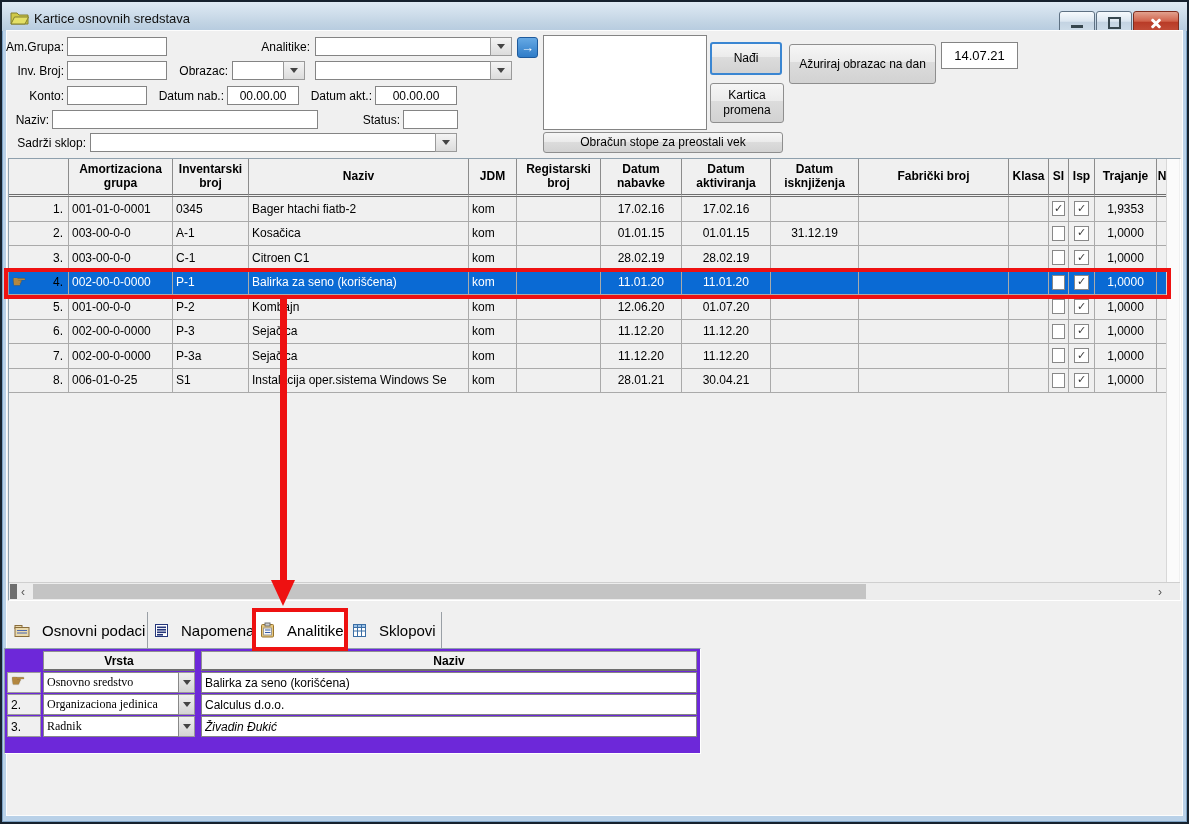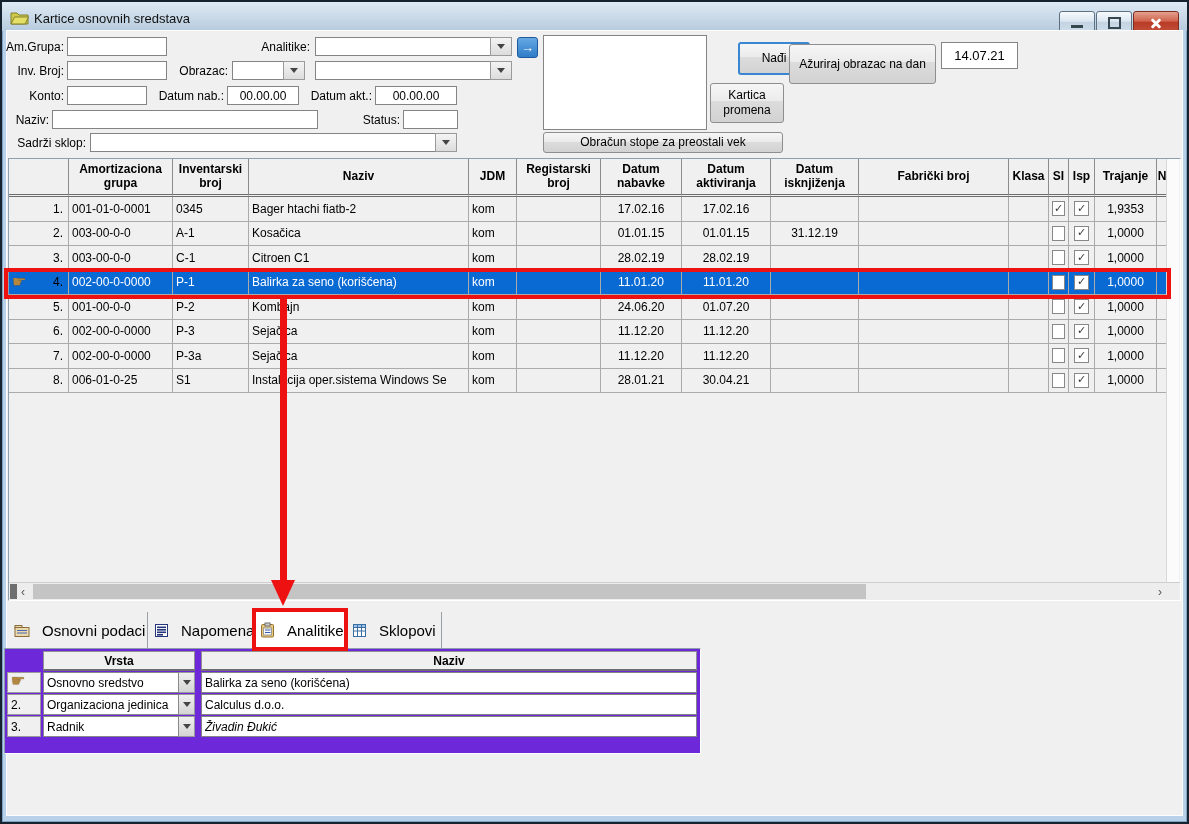--- a/index.html
+++ b/index.html
@@ -29,21 +29,21 @@
   .tb.center{text-align:center;}
   .combo{position:absolute;display:flex;box-sizing:border-box;}
   .cfield{flex:1;background:#fff;border:1px solid #848484;border-right:none;}
   .cbtn{width:20px;background:linear-gradient(#f4f4f4,#dcdcdc);border:1px solid #9a9a9a;
         display:flex;align-items:center;justify-content:center;}
   .tri{width:0;height:0;border-left:4px solid transparent;border-right:4px solid transparent;border-top:5px solid #444;}
   .btn{position:absolute;background:linear-gradient(#f6f6f6,#ebebeb 45%,#dcdcdc 46%,#d2d2d2);
        border:1px solid #8e8e8e;border-radius:3px;font-family:"Liberation Sans",sans-serif;
        font-size:12px;color:#000;display:flex;align-items:center;justify-content:center;
        text-align:center;box-sizing:border-box;line-height:1.25;}
-  .btn.default{border:2px solid #3a86d2;margin-left:28px;}
+  .btn.default{border:2px solid #3a86d2;}
   .bluebtn{background:linear-gradient(#66a9e4,#2f7cc8);border:1px solid #1e5a9c;border-radius:3px;
            color:#fff;font-weight:bold;font-size:13px;display:flex;align-items:center;justify-content:center;}
   .listbox{background:#fff;border:1px solid #848484;}
   
   .tablepanel{left:8px;top:158px;width:1173px;height:443px;background:#f0f0f0;
               border:1px solid #8fa0ad;border-right-color:#fff;border-bottom-color:#fff;
               overflow:hidden;box-sizing:border-box;}
   #main-grid{display:grid;grid-template-rows:38px repeat(8,24.5px);width:1166px;}
   .hc{border-right:1px solid #8c8c8c;border-bottom:3px double #6e6e6e;display:flex;align-items:center;
       justify-content:center;text-align:center;font-weight:bold;font-size:12px;line-height:1.1;
@@ -70,21 +70,21 @@
        border-right:1px solid #9aa0a6;box-sizing:border-box;overflow:hidden;white-space:nowrap;}
   .tab.active{background:#fff;}
   .tabicon{display:inline-flex;}
   
   .subpanel{left:4px;top:648px;width:697px;height:106px;background:#6d28d9;
             border:1px solid #8fa0ad;border-right-color:#fff;border-bottom-color:#fff;box-sizing:border-box;}
   .shc{position:absolute;background:#f0f0f0;border:1px solid #909090;border-bottom:2px solid #6e6e6e;
        font-weight:bold;font-size:12px;display:flex;align-items:center;justify-content:center;box-sizing:border-box;}
   .rowlabel{position:absolute;background:#f0f0f0;border:1px solid #9a9a9a;font-size:12px;
             display:flex;align-items:center;padding-left:3px;box-sizing:border-box;position:absolute;}
-  .minicombo{position:absolute;display:flex;box-sizing:border-box;}
+  .minicombo{position:absolute;display:flex;box-sizing:border-box;font-family:Liberation Serif, serif;}
   .minifield{flex:1;background:#fff;border:1px solid #888;font-size:12px;padding:0 3px;
              display:flex;align-items:center;overflow:hidden;white-space:nowrap;}
   .minibtn{width:15px;background:linear-gradient(#f0f0f0,#d4d4d4);border:1px solid #999;border-left:none;
            display:flex;align-items:center;justify-content:center;}
   .subinput{position:absolute;border:1px solid #848484;background:#fff;font-size:12px;padding:0 3px;
             box-sizing:border-box;font-family:"Liberation Sans",sans-serif;outline:none;}
   .subhand{position:relative;font-size:16px;color:#b3873f;text-shadow:0 0 1px #4e3a10;top:-2px;}
   
   .ann{position:absolute;pointer-events:none;z-index:60;}
   .annrect{border:4px solid #ee1111;box-sizing:border-box;}
@@ -282,21 +282,21 @@
         <div class="dc center sel">1,0000</div>
         <div class="dc sel"></div>
         <div class="dc numcell">
           <span>5.</span>
         </div>
         <div class="dc">001-00-0-0</div>
         <div class="dc">P-2</div>
         <div class="dc">Kombajn</div>
         <div class="dc">kom</div>
         <div class="dc"></div>
-        <div class="dc center">24.06.20</div>
+        <div class="dc center">12.06.20</div>
         <div class="dc center">01.07.20</div>
         <div class="dc center"></div>
         <div class="dc"></div>
         <div class="dc"></div>
         <div class="dc center">
           <span class="cb"></span>
         </div>
         <div class="dc center">
           <span class="cb on"></span>
         </div>

